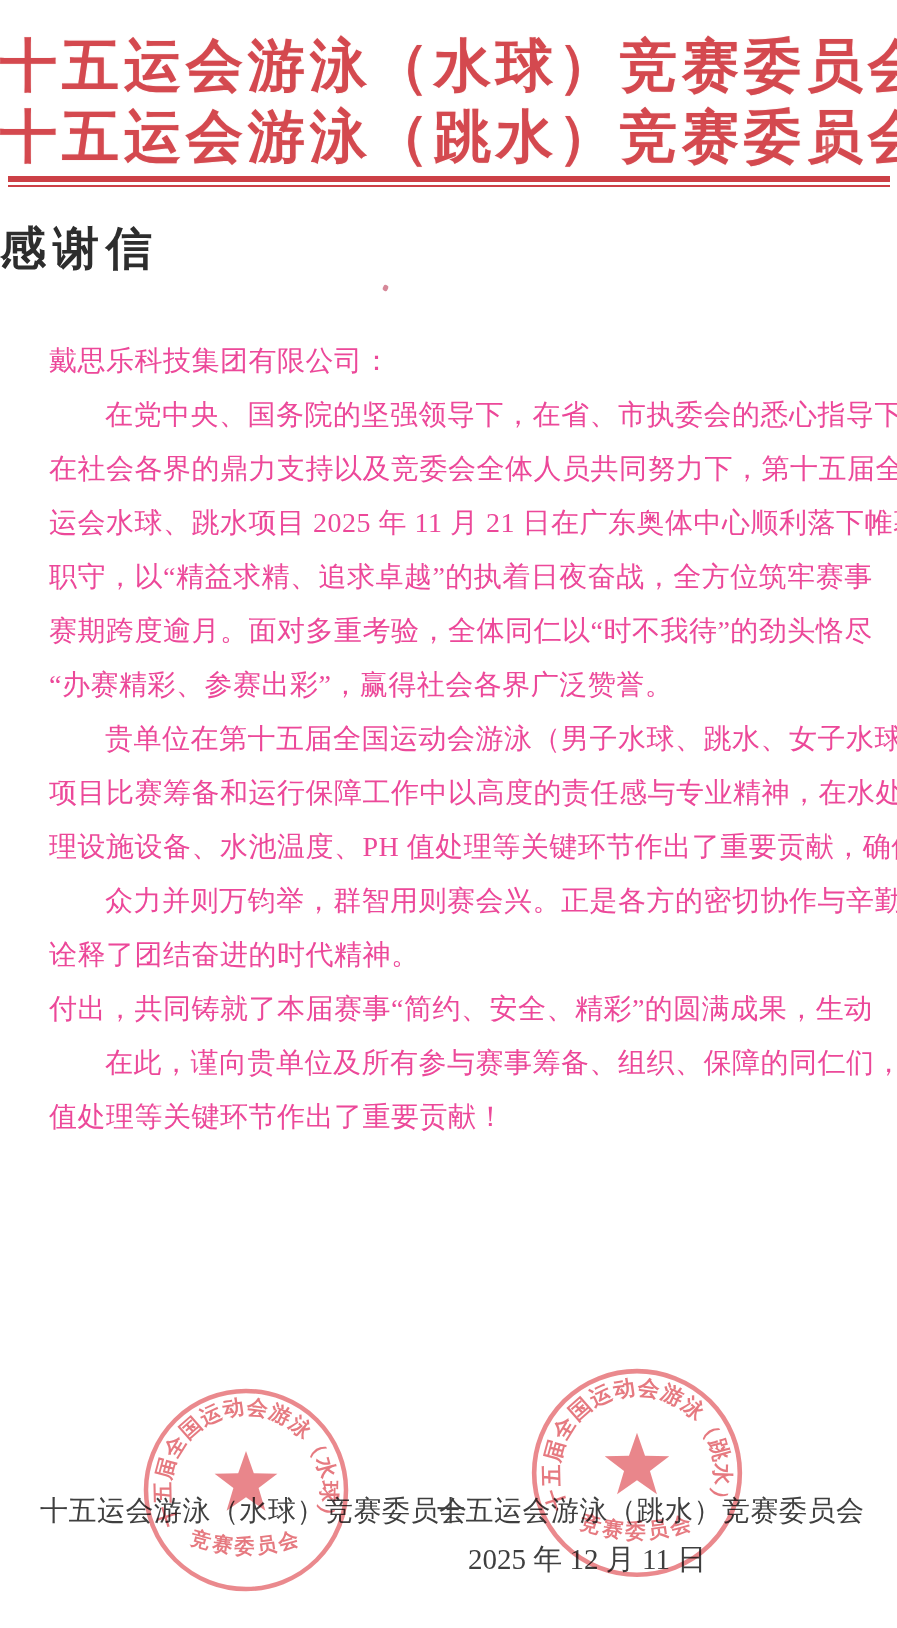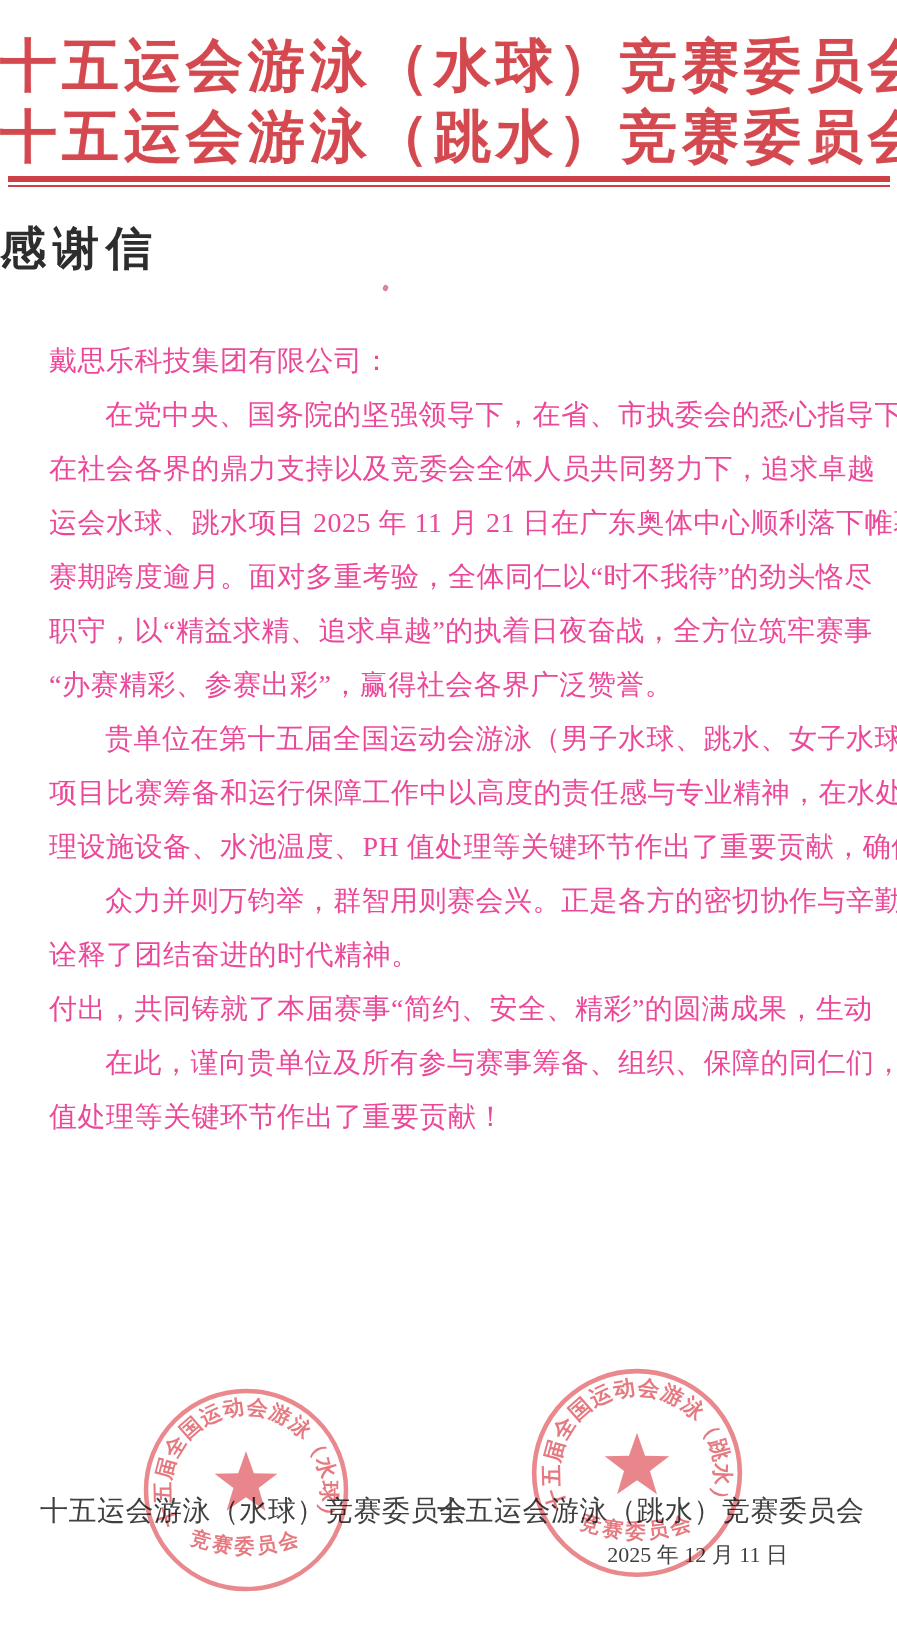--- a/index.html
+++ b/index.html
@@ -45,21 +45,21 @@
   .body-line.indent{padding-left:56px;}
   
   .sig{
     position:absolute;top:1492px;color:#3f3f3f;font-size:28px;
     white-space:nowrap;letter-spacing:.5px;z-index:1;
   }
   .sig-left{left:40px;}
   .sig-right{left:437px;}
   .date{
     position:absolute;top:1540px;left:468px;width:320px;z-index:1;
-    text-align:right;color:#3f3f3f;font-size:22px;white-space:nowrap;
+    text-align:left;color:#3f3f3f;font-size:29px;white-space:nowrap;
   }
   
   .stamp{position:absolute;mix-blend-mode:multiply;opacity:.88;z-index:2;}
   .stamp-1{left:140px;top:1388px;}
   .stamp-2{left:528px;top:1368px;}
   .stamp text{
     font-family:"Liberation Serif", serif;font-weight:bold;
     fill:#e05a62;
   }
 </style>
@@ -81,24 +81,24 @@
   <svg class="ink-artifact" width="20" height="50" viewBox="0 0 20 50">
     <path d="M3 8 L16 3 M4 16 L15 11 M9 20 L9 44 M5 30 L14 27" stroke="#d4494f" stroke-width="3" fill="none" stroke-linecap="round" opacity="0.85"></path>
   </svg>
 
   <h1 class="title">感谢信</h1>
   <div class="speck"></div>
 
   <main class="body">
       <div class="body-line">戴思乐科技集团有限公司：</div>
       <div class="body-line indent">在党中央、国务院的坚强领导下，在省、市执委会的悉心指导下，</div>
-      <div class="body-line">在社会各界的鼎力支持以及竞委会全体人员共同努力下，追求卓越</div>
+      <div class="body-line">在社会各界的鼎力支持以及竞委会全体人员共同努力下，第十五届全</div>
       <div class="body-line">运会水球、跳水项目 2025 年 11 月 21 日在广东奥体中心顺利落下帷幕。</div>
+      <div class="body-line">职守，以“精益求精、追求卓越”的执着日夜奋战，全方位筑牢赛事</div>
       <div class="body-line">赛期跨度逾月。面对多重考验，全体同仁以“时不我待”的劲头恪尽</div>
-      <div class="body-line">职守，以“精益求精、追求卓越”的执着日夜奋战，全方位筑牢赛事</div>
       <div class="body-line">“办赛精彩、参赛出彩”，赢得社会各界广泛赞誉。</div>
       <div class="body-line indent">贵单位在第十五届全国运动会游泳（男子水球、跳水、女子水球）</div>
       <div class="body-line">项目比赛筹备和运行保障工作中以高度的责任感与专业精神，在水处</div>
       <div class="body-line">理设施设备、水池温度、PH 值处理等关键环节作出了重要贡献，确保</div>
       <div class="body-line indent">众力并则万钧举，群智用则赛会兴。正是各方的密切协作与辛勤</div>
       <div class="body-line">诠释了团结奋进的时代精神。</div>
       <div class="body-line">付出，共同铸就了本届赛事“简约、安全、精彩”的圆满成果，生动</div>
       <div class="body-line indent">在此，谨向贵单位及所有参与赛事筹备、组织、保障的同仁们，</div>
       <div class="body-line">值处理等关键环节作出了重要贡献！</div>
     </main>

